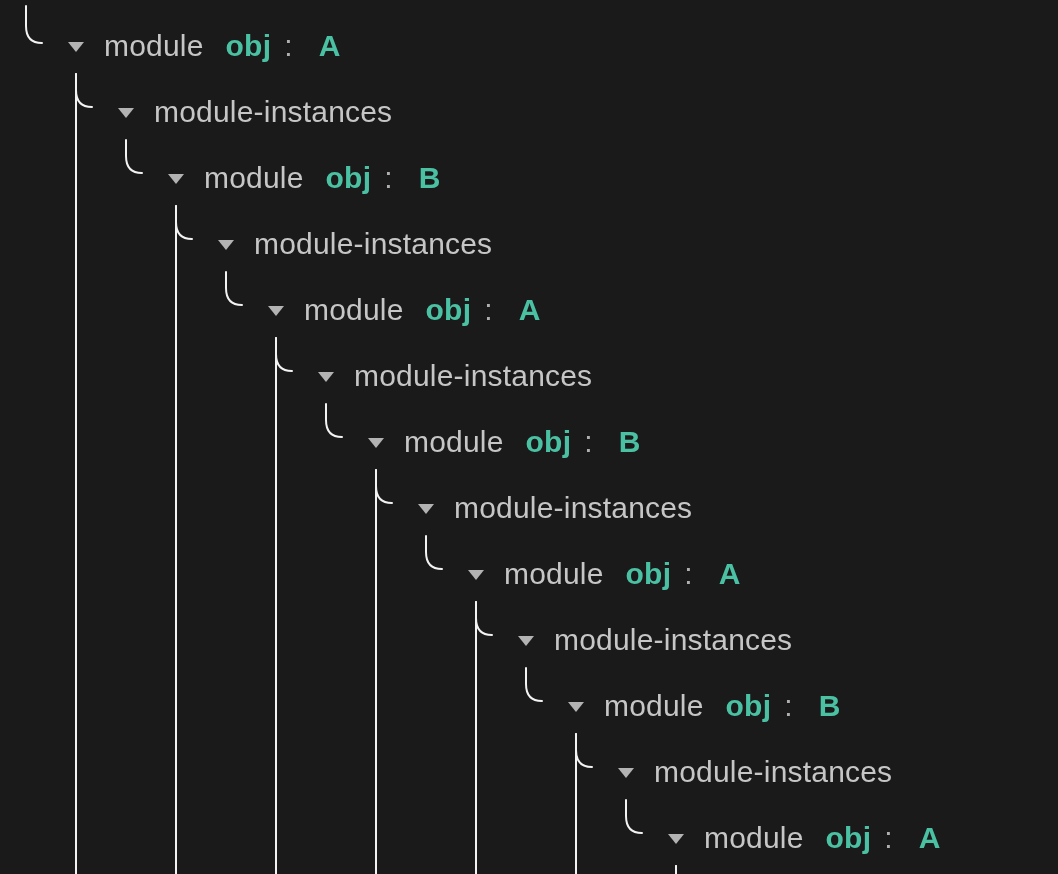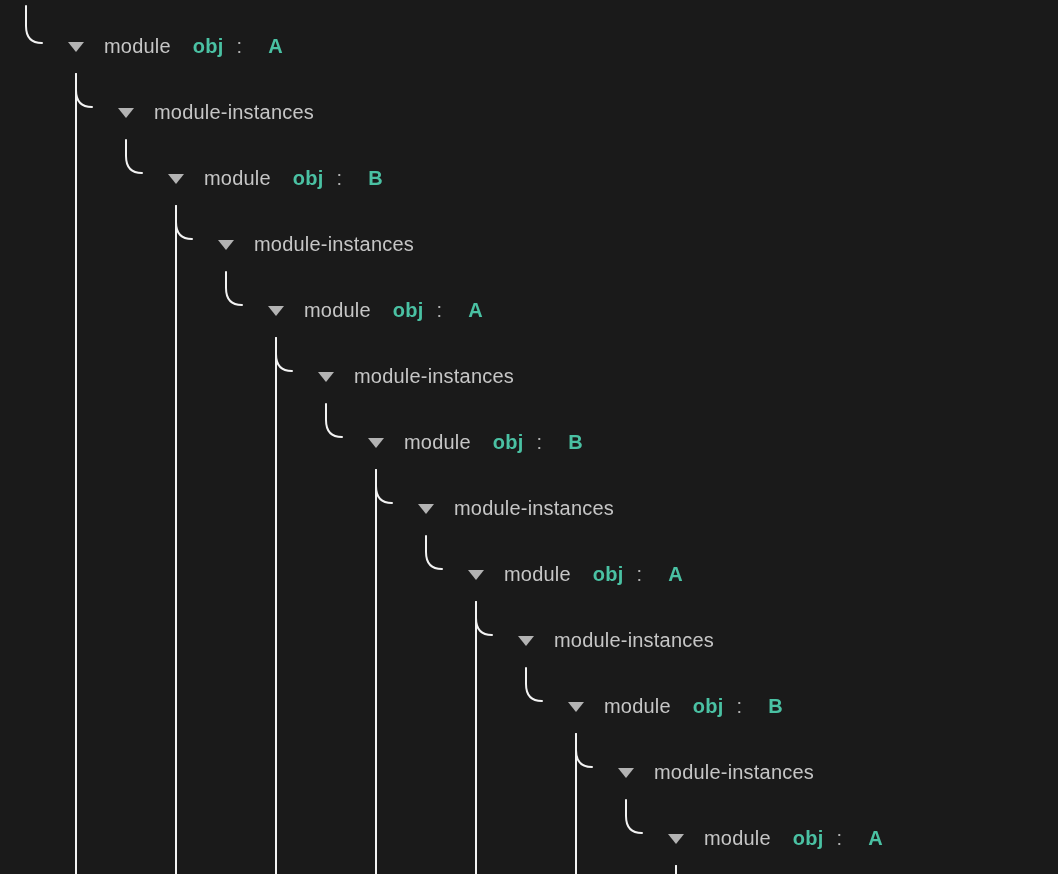--- a/index.html
+++ b/index.html
@@ -23,21 +23,21 @@
     width: 0; height: 0;
     border-left: 8px solid transparent;
     border-right: 8px solid transparent;
     border-top: 10px solid var(--tri, #b3b3b3);
     margin-top: 2px;
     cursor: pointer;
     flex: 0 0 auto;
   }
   .lbl {
     margin-left: 20px;
-    font-size: 20px;
+    font-size: 30px;
     line-height: 32px;
     color: var(--text, #c6c6c6);
     letter-spacing: 0.2px;
   }
   .accent { color: var(--accent, #4ac1a3); font-weight: 700; }
   .field  { margin-left: 22px; }
   .sep    { margin-left: 13px; color: var(--sep, #b0b0b0); }
   .val    { margin-left: 26px; }
 </style>
 </head>

